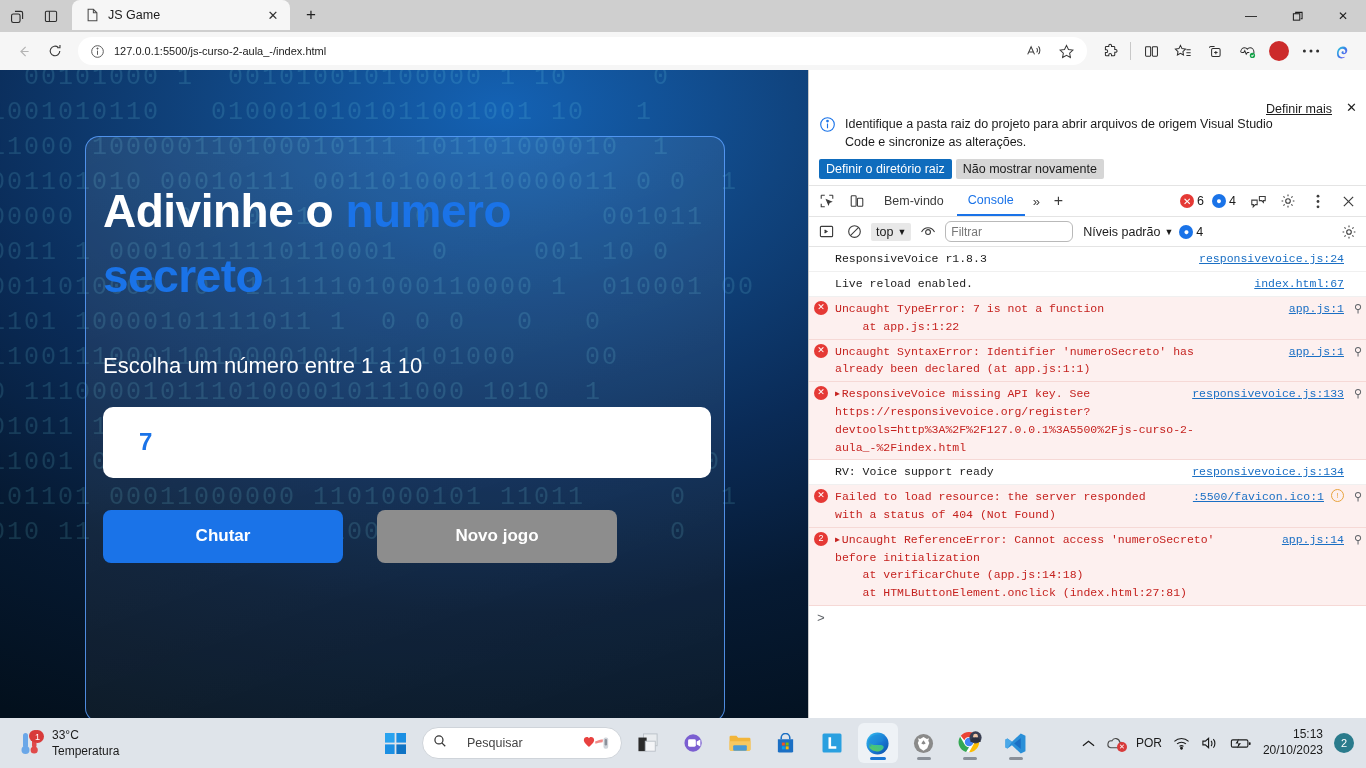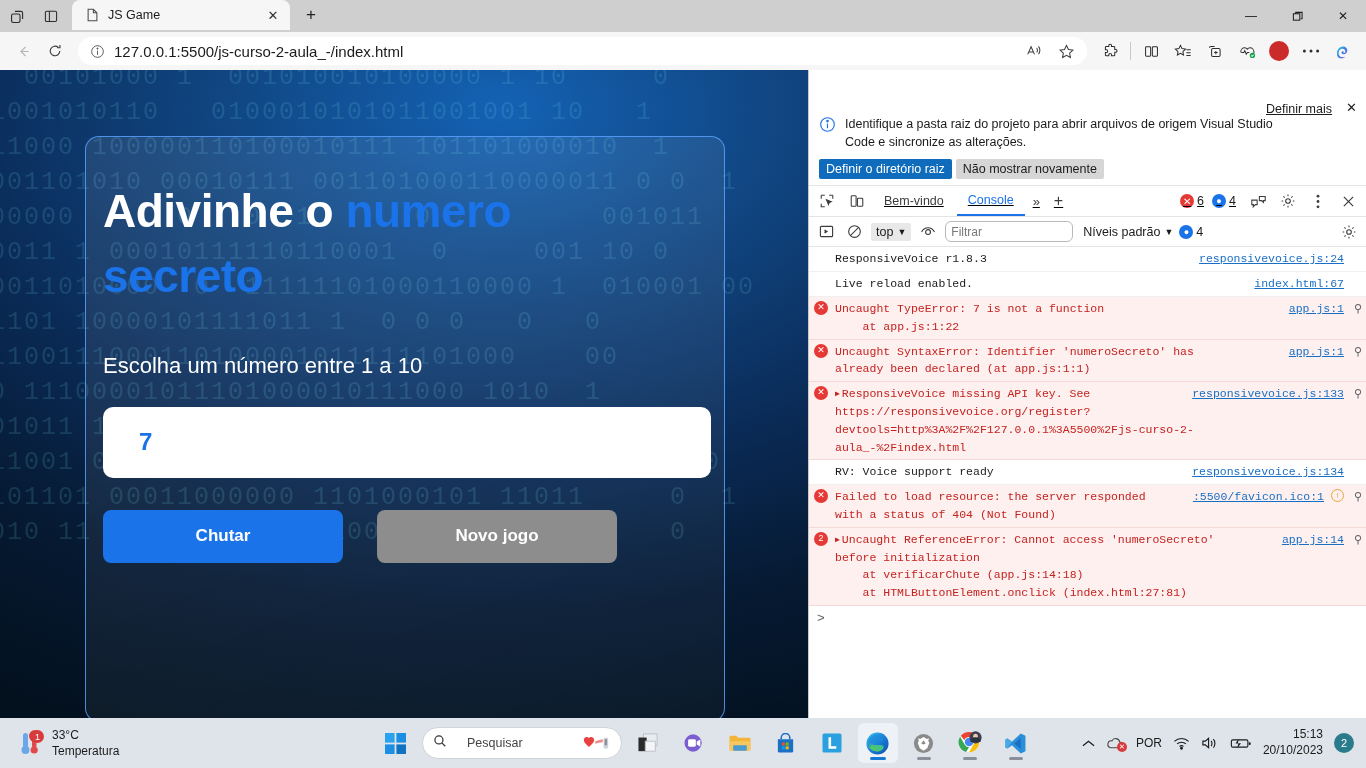--- a/index.html
+++ b/index.html
@@ -29,21 +29,21 @@
   .wcbtn { width:46px; height:32px; display:flex; align-items:center; justify-content:center; color:#1b1b1b; font-size:12px; }
 
   .navbar { height:38px; background:#f6f6f6; display:flex; align-items:center; padding:0 8px; gap:2px; }
   .navicon { width:30px; height:30px; border-radius:4px; display:flex; align-items:center; justify-content:center; color:#3a3a3a; }
   .navicon.dim { color:#b4b4b4; }
   .omnibox {
     flex:1; height:28px; background:#ffffff; border-radius:14px;
     display:flex; align-items:center; gap:8px; padding:0 6px 0 10px; margin:0 6px;
   }
   .omnibox .infoic { width:18px; height:18px; flex:0 0 18px; color:#5d5d5d; display:flex; align-items:center; justify-content:center;}
-  .omnibox .url { font-size:15px; color:#1b1b1b; white-space:nowrap; overflow:hidden; }
+  .omnibox .url { font-size:11px; color:#1b1b1b; white-space:nowrap; overflow:hidden; }
   .omnibox .rightics { display:flex; align-items:center; gap:2px; margin-left:auto; }
   .tbicon { width:30px; height:30px; border-radius:4px; display:flex; align-items:center; justify-content:center; color:#2e2e2e; flex:0 0 30px;}
   .vdiv { width:1px; height:18px; background:#c8c8c8; margin:0 3px; }
   .profiledot { width:20px; height:20px; border-radius:50%; background:#cc2b2b; }
 
   
   .content { position:absolute; left:0; top:70px; width:1366px; height:648px; display:flex; }
   .viewport { width:808px; height:648px; position:relative; overflow:hidden; background:#05111f; }
 
   
@@ -85,21 +85,21 @@
   .dtbanner .row1 { display:flex; gap:8px;margin-top:37px; }
   .dtbanner .ibubble { width:18px; height:18px; flex:0 0 18px; color:#1a73e8; margin-top:1px;}
   .dtbanner .btext { font-size:12.5px; color:#1b1b1b; line-height:1.45; max-width:455px; }
   .dtbanner .showmore { position:absolute; right:34px; top:32px; font-size:12.5px; color:#1b1b1b; text-decoration:underline; }
   .dtbanner .bclose { position:absolute; right:9px; top:30px; font-size:13px; color:#1b1b1b; }
   .dtbanner .row2 { display:flex; gap:4px; margin-top:8px; }
   .bbtn { font-size:12.5px; padding:3px 7px; border:none; border-radius:2px; }
   .bbtn.blue { background:#0f6cbd; color:#fff; }
   .bbtn.grey { background:#d6d6d6; color:#1b1b1b; }
 
-  .dttabs { height:31px; display:flex; align-items:center; padding:0 4px; border-bottom:1px solid #e4e4e4; gap:2px;text-decoration:underline; }
+  .dttabs { height:31px; display:flex; align-items:center; padding:0 4px; border-bottom:1px solid #e4e4e4; gap:2px; }
   .dttool { width:28px; height:26px; display:flex; align-items:center; justify-content:center; color:#3c3c3c; }
   .dttab { font-size:12.5px; color:#3c3c3c; padding:0 11px; height:29px; display:flex; align-items:center; }
   .dttab.active { color:#1a73e8; border-bottom:2px solid #1a73e8; }
   .dttabs .chev { font-size:13px; color:#3c3c3c; padding:0 6px; }
   .dttabs .plus { font-size:16px; color:#3c3c3c; padding:0 6px; }
   .dttabs .spacer { flex:1; }
   .cnt { display:flex; align-items:center; gap:3px; font-size:12.5px; color:#1b1b1b; margin-right:6px;}
   .badge-err { width:14px; height:14px; border-radius:50%; background:#e53935; color:#fff; font-size:10px; display:flex; align-items:center; justify-content:center; }
   .badge-info { width:14px; height:14px; border-radius:50%; background:#1a73e8; color:#fff; font-size:9px; display:flex; align-items:center; justify-content:center; }
 

